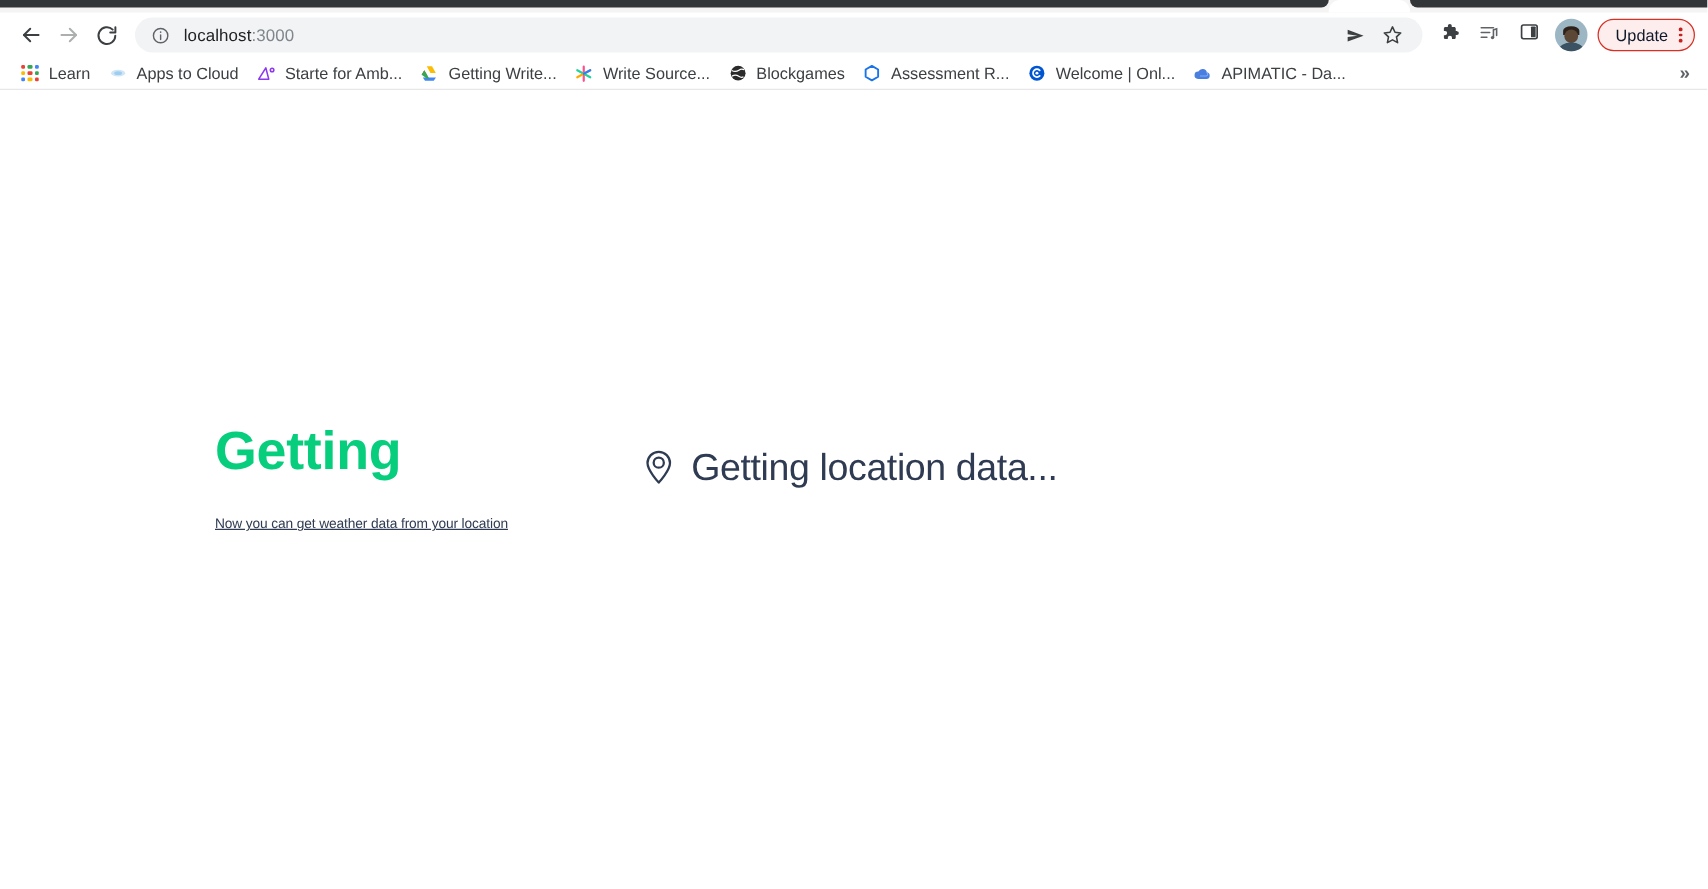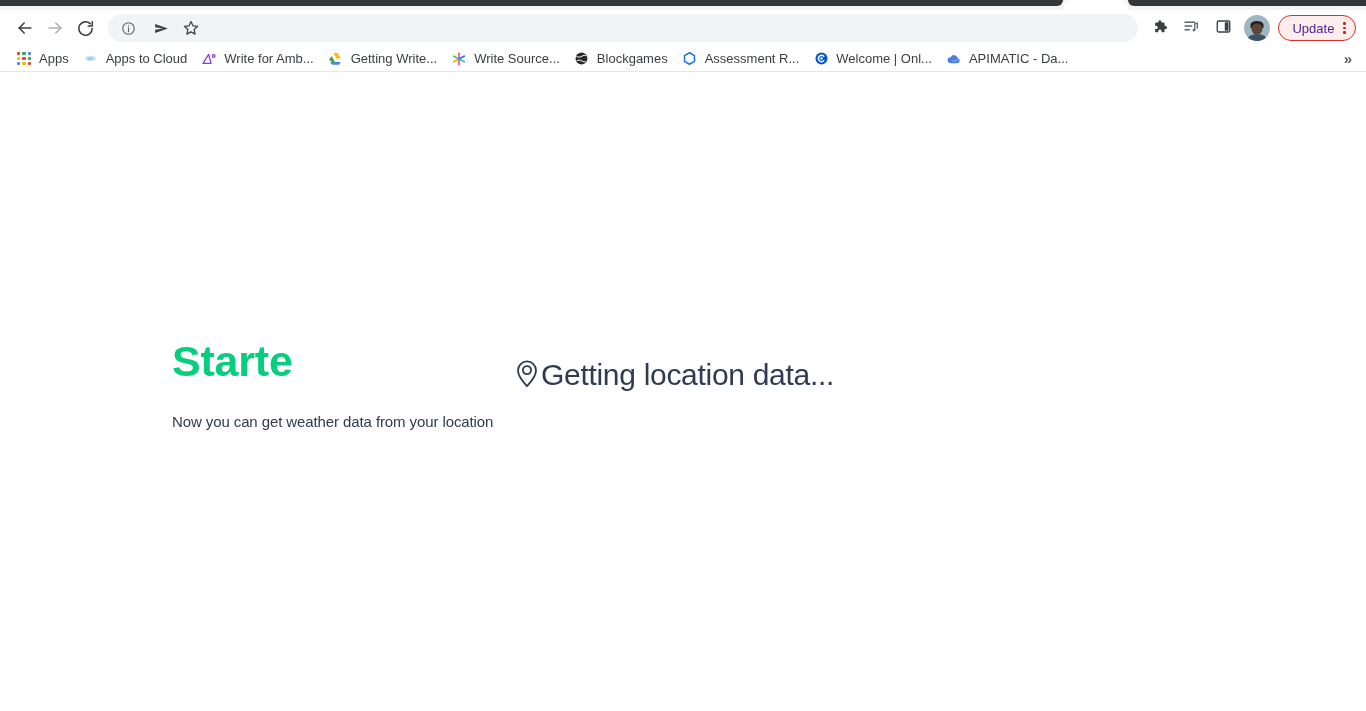--- a/index.html
+++ b/index.html
@@ -146,21 +146,21 @@
     width: 13px; height: 7px;
     border-radius: 50% 50% 0 0;
     background: #2e2119;
   }
 
   .update-btn {
     height: 26px;
     border: 1.4px solid #d93025;
     border-radius: 13px;
     background: #fdeeed;
-    color: #4c1d95;
+    color: #0f172a;
     font-size: 13px;
     display: flex;
     align-items: center;
     padding: 0 6px 0 13px;
     gap: 6px;
     margin-left: 4px;
     margin-right: 2px;
     flex: 0 0 auto;
     cursor: pointer;
     white-space: nowrap;
@@ -250,31 +250,33 @@
     font-size: 43px;
     font-weight: bold;
     color: #06CE7C;
     line-height: 1;
     margin: 0;
     letter-spacing: -0.2px;
   }
   .welcome-sub {
     margin: 0;
     margin-top: 30px;
-    font-size: 15px;
+    font-size: 11px;
     color: #2f3b52;
     line-height: 1.2;
     letter-spacing: -0.1px;
+    text-decoration: underline;
   }
   .right-col {
     flex: 1 1 auto;
     padding-top: 18px;
     padding-left: 13px;
     display: flex;
     align-items: center;
+    gap: 12px;
   }
   .loc-pin {
     width: 28px; height: 32px;
     flex: 0 0 auto;
     display: flex; align-items: center; justify-content: center;
     margin-top: -4px;
   }
   .loc-text {
     font-size: 30px;
     color: #2f3b52;
@@ -323,20 +325,21 @@
     </div>
 
     <div class="omnibox">
       <span class="omnibox-info">
         <svg width="15" height="15" viewBox="0 0 24 24" fill="none" stroke="#5f6368" stroke-width="1.8">
           <circle cx="12" cy="12" r="9.2"></circle>
           <path d="M12 11v6" stroke-linecap="round"></path>
           <circle cx="12" cy="7.6" r="1.05" fill="#5f6368" stroke="none"></circle>
         </svg>
       </span>
+      <span class="omnibox-url" title="localhost:3000"><span>localhost</span><span class="dim">:3000</span></span>
       <span class="omnibox-actions">
         <span class="omni-icon">
           <svg width="17" height="17" viewBox="0 0 24 24" fill="#3c4043">
             <path d="M3 5.5 L21 12 L3 18.5 L3 13.6 L14 12 L3 10.4 Z"></path>
           </svg>
         </span>
         <span class="omni-icon">
           <svg width="18" height="18" viewBox="0 0 24 24" fill="none" stroke="#3c4043" stroke-width="1.7" stroke-linejoin="round">
             <path d="M12 3.4l2.65 5.65 6.1.75-4.5 4.25 1.18 6.05L12 17.2l-5.43 2.9 1.18-6.05-4.5-4.25 6.1-.75z"></path>
           </svg>
@@ -399,41 +402,41 @@
             <i style="background:#34a853"></i>
             <i style="background:#4285f4"></i>
           <i style="background:#fbbc05"></i>
             <i style="background:#ea4335"></i>
             <i style="background:#34a853"></i>
           <i style="background:#4285f4"></i>
             <i style="background:#fbbc05"></i>
             <i style="background:#ea4335"></i>
         </span>
       </span>
-      <span class="bm-label">Apps</span>
+      <span class="bm-label">Learn</span>
     </div>
 
     <div class="bm">
       <span class="bm-ico">
         <svg width="15" height="15" viewBox="0 0 24 24">
           <ellipse cx="12" cy="12" rx="9" ry="4.4" fill="#cfe6f7"></ellipse>
           <ellipse cx="12" cy="12" rx="5" ry="2.4" fill="#9ecdf0"></ellipse>
         </svg>
       </span>
       <span class="bm-label">Apps to Cloud</span>
     </div>
 
     <div class="bm">
       <span class="bm-ico">
         <svg width="16" height="16" viewBox="0 0 24 24" fill="none" stroke="#8b39f0" stroke-width="1.9" stroke-linejoin="round">
           <path d="M3 18.5 L11.5 5 L15 18.5 Z"></path>
           <circle cx="19" cy="7.5" r="2.1"></circle>
         </svg>
       </span>
-      <span class="bm-label">Write for Amb...</span>
+      <span class="bm-label">Starte for Amb...</span>
     </div>
 
     <div class="bm">
       <span class="bm-ico">
         <svg width="15" height="15" viewBox="0 0 24 24">
           <path d="M8.6 3.2h6.8l4.8 8.6H13.4z" fill="#fbbc05"></path>
           <path d="M2.1 14.2 5.5 8.4l4 6.9z" fill="#ea4335"></path>
           <path d="M3.6 17.6h16.8l-2.8 4.3H6.4z" fill="#4285f4"></path>
           <path d="M5.5 8.4 12 19.3 8.9 19.3 2.1 14.2z" fill="#34a853"></path>
         </svg>
@@ -494,21 +497,21 @@
       <span class="bm-label">APIMATIC - Da...</span>
     </div>
 
     <div class="bm-overflow">»</div>
   </div>
 
   <div class="viewport">
     <div class="page-row">
 
       <div class="left-col">
-        <h1 class="welcome-title">Starte</h1>
+        <h1 class="welcome-title">Getting</h1>
         <p class="welcome-sub">Now you can get weather data from your location</p>
       </div>
 
       <div class="right-col">
         <span class="loc-pin">
           <svg width="26" height="30" viewBox="0 0 24 28" fill="none" stroke="#2f3b52" stroke-width="1.7" stroke-linejoin="round">
             <path d="M12 26.2c0 0 8.4-9 8.4-14.6A8.4 8.4 0 1 0 3.6 11.6C3.6 17.2 12 26.2 12 26.2z"></path>
             <circle cx="12" cy="11.3" r="3.8"></circle>
           </svg>
         </span>

